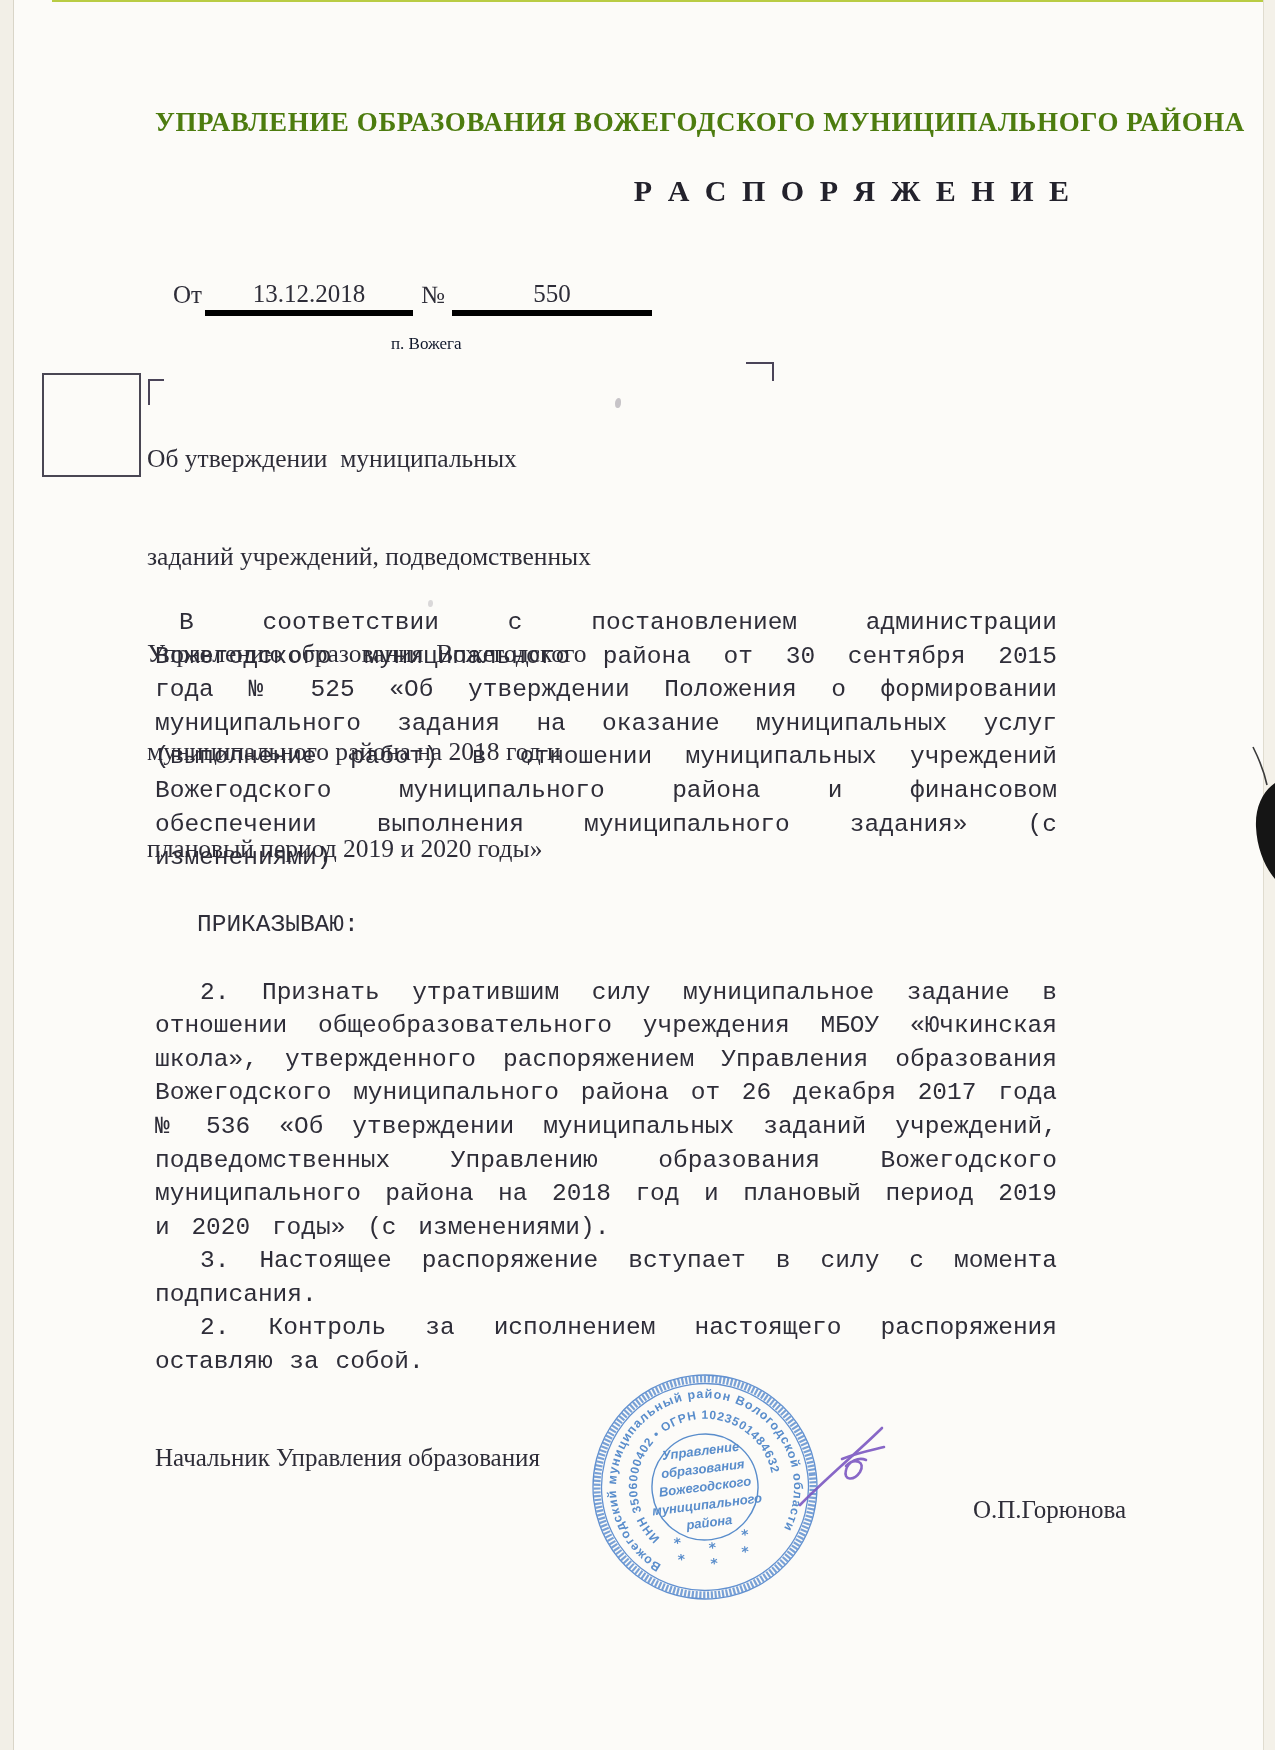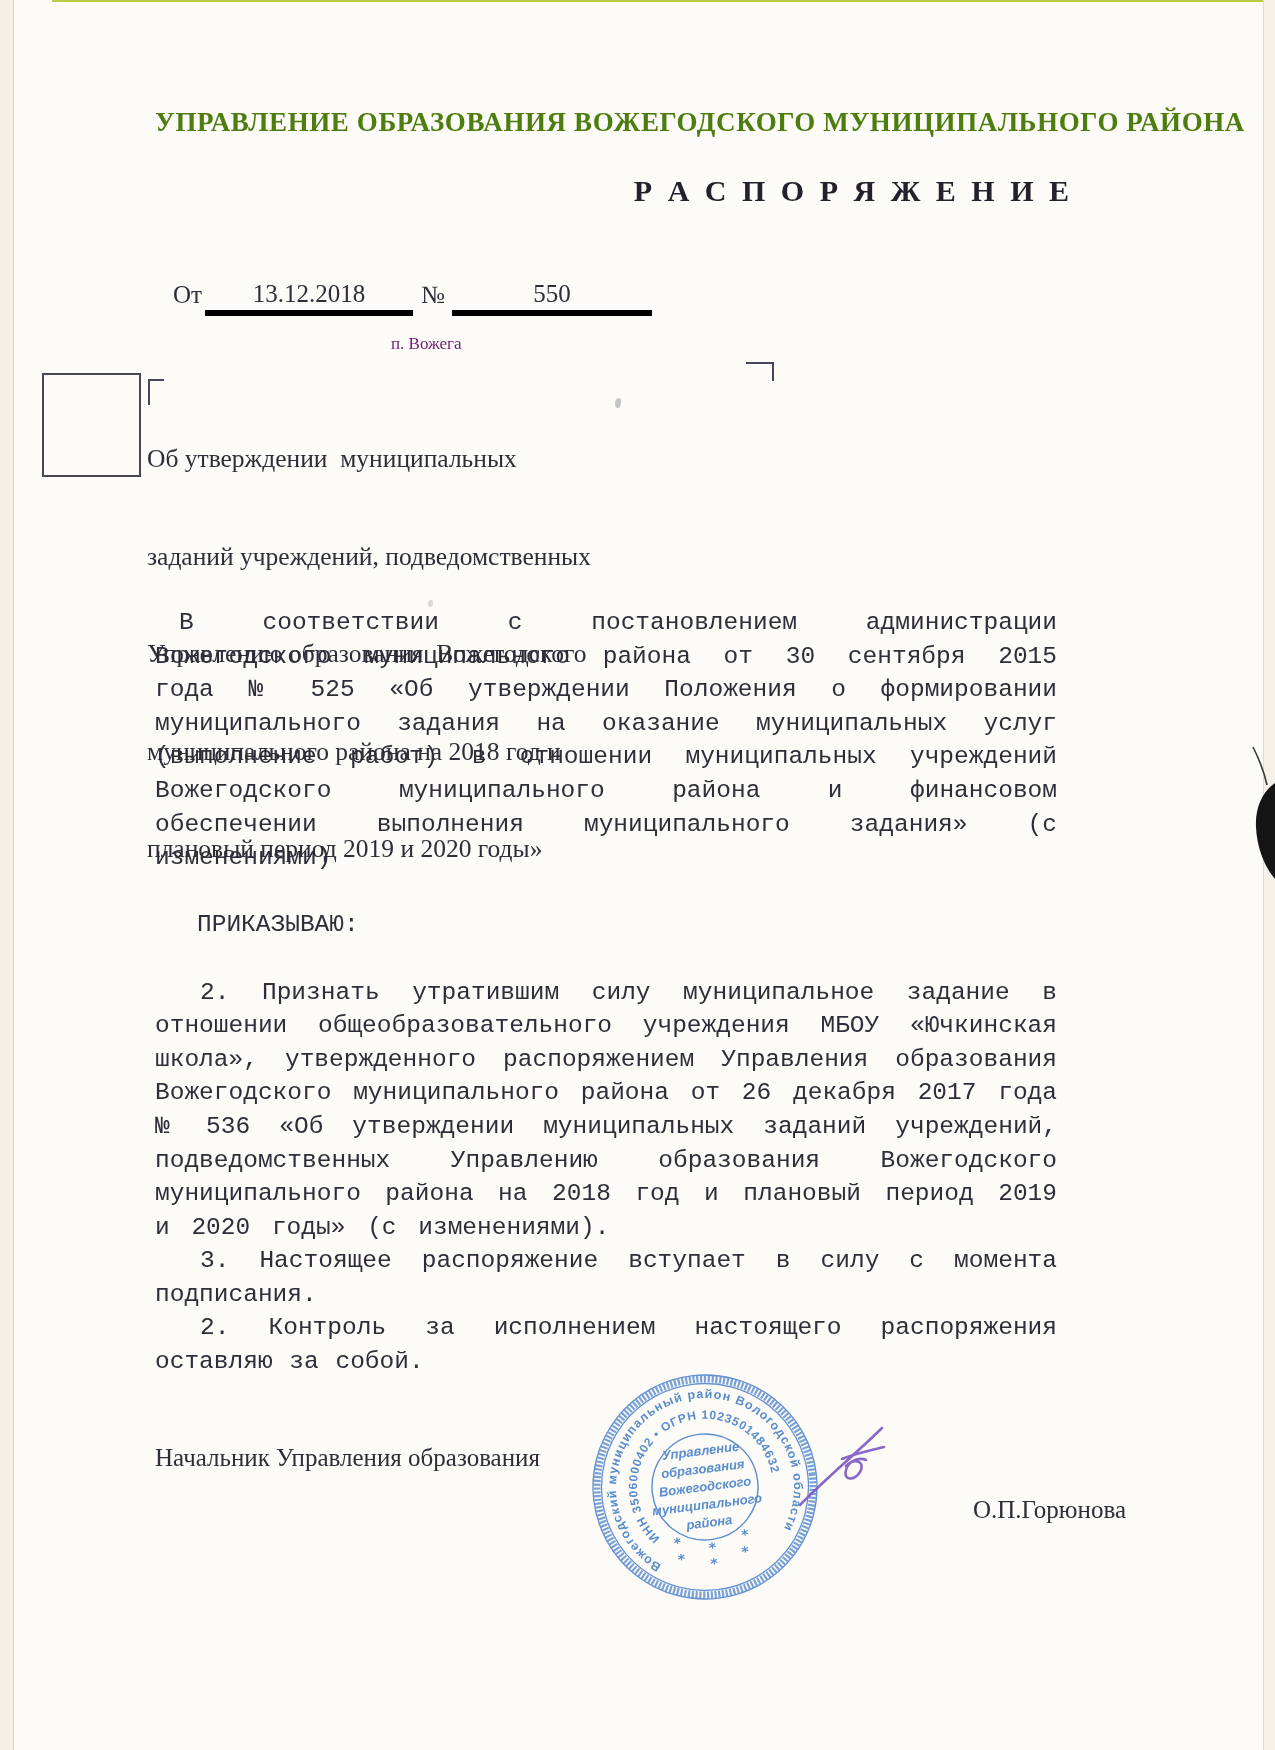--- a/index.html
+++ b/index.html
@@ -19,21 +19,21 @@
   .org-header{position:absolute;left:155px;width:902px;top:107px;text-align:center;
     font-size:27px;font-weight:bold;letter-spacing:.6px;color:#4d7c0f;white-space:nowrap;}
   .doc-type{position:absolute;left:171px;width:902px;top:174px;text-align:right;
     font-size:30px;font-weight:bold;letter-spacing:4px;color:#23222c;white-space:nowrap;}
   
   .date-label{position:absolute;left:173px;top:281px;font-size:25px;}
   .u-line{position:absolute;border-bottom:6px solid #000000;height:30px;top:280px;text-align:center;font-size:25px;}
   .u-date{left:205px;width:208px;}
   .u-num{left:452px;width:200px;}
   .num-label{position:absolute;left:421px;top:281px;font-size:25px;}
-  .place{position:absolute;left:391px;top:334px;font-size:17px;color:#701a75;}
+  .place{position:absolute;left:391px;top:334px;font-size:17px;color:#0f172a;}
   
   .ref-box{position:absolute;left:42px;top:373px;width:95px;height:100px;border:2px solid #494653;background:transparent;}
   .corner-open{position:absolute;left:148px;top:379px;width:14px;height:24px;
     border-left:2px solid #4a4458;border-top:2px solid #4a4458;}
   .corner-close{position:absolute;left:746px;top:362px;width:26px;height:17px;
     border-top:2px solid #4a4458;border-right:2px solid #4a4458;}
   
   .subject{position:absolute;left:147px;top:378px;font-size:25.5px;line-height:32.5px;white-space:pre;}
   
   .doc-body{position:absolute;left:155px;top:606px;width:902px;

